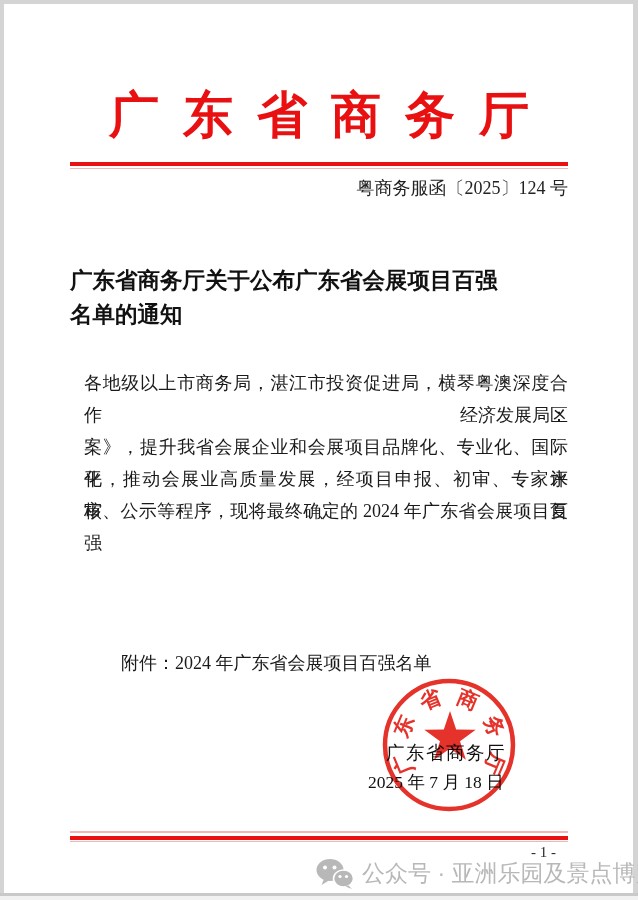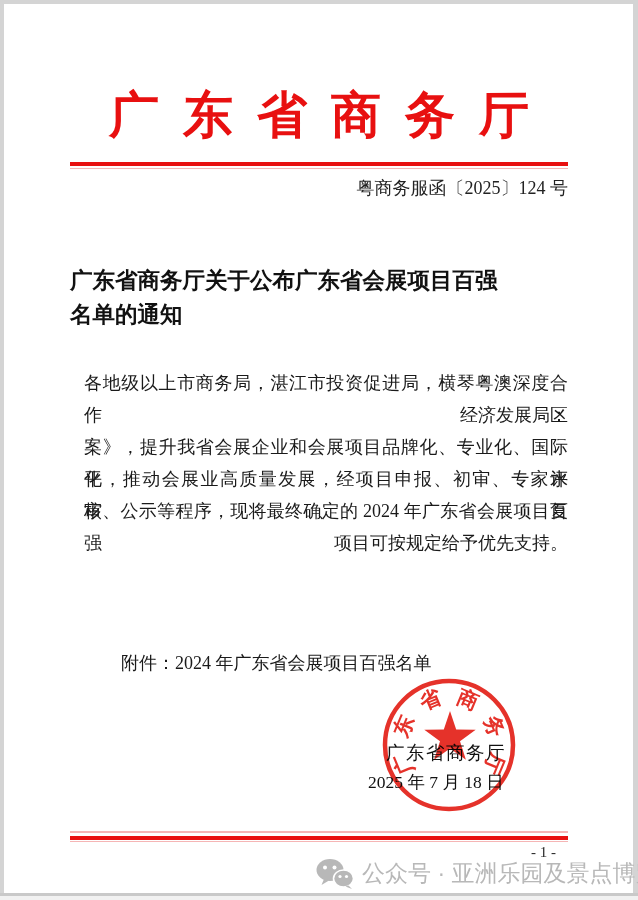--- a/index.html
+++ b/index.html
@@ -116,21 +116,20 @@
   <div>广东省商务厅关于公布广东省会展项目百强</div>
   <div>名单的通知</div>
 </div>
 
 <div class="abs body-text">
   <div class="line stretch">各地级以上市商务局，湛江市投资促进局，横琴粤澳深度合作区</div>
   <div class="line">经济发展局：</div>
   <div class="line stretch">案》，提升我省会展企业和会展项目品牌化、专业化、国际化水</div>
   <div class="line stretch">平，推动会展业高质量发展，经项目申报、初审、专家评审、复</div>
   <div class="line stretch">核、公示等程序，现将最终确定的 2024 年广东省会展项目百强</div>
-  <div class="line">项目可按规定给予优先支持。</div>
 </div>
 
 <div class="abs attachment-line">附件：2024 年广东省会展项目百强名单</div>
 
 <div class="abs sign-agency">广东省商务厅</div>
 <div class="abs sign-date">2025 年 7 月 18 日</div>
 
 <svg class="abs seal" viewBox="-75 -75 150 150" xmlns="http://www.w3.org/2000/svg">
   <circle cx="0" cy="0" r="64" fill="none" stroke="#e32219" stroke-width="4.5"></circle>
   <polygon fill="#e32219" points="1,-34 -5.2,-15.5 -24.7,-15.3 -9,-3.8 -14.9,14.8 1,3.5 16.9,14.8 11,-3.8 26.7,-15.3 7.2,-15.5"></polygon>

